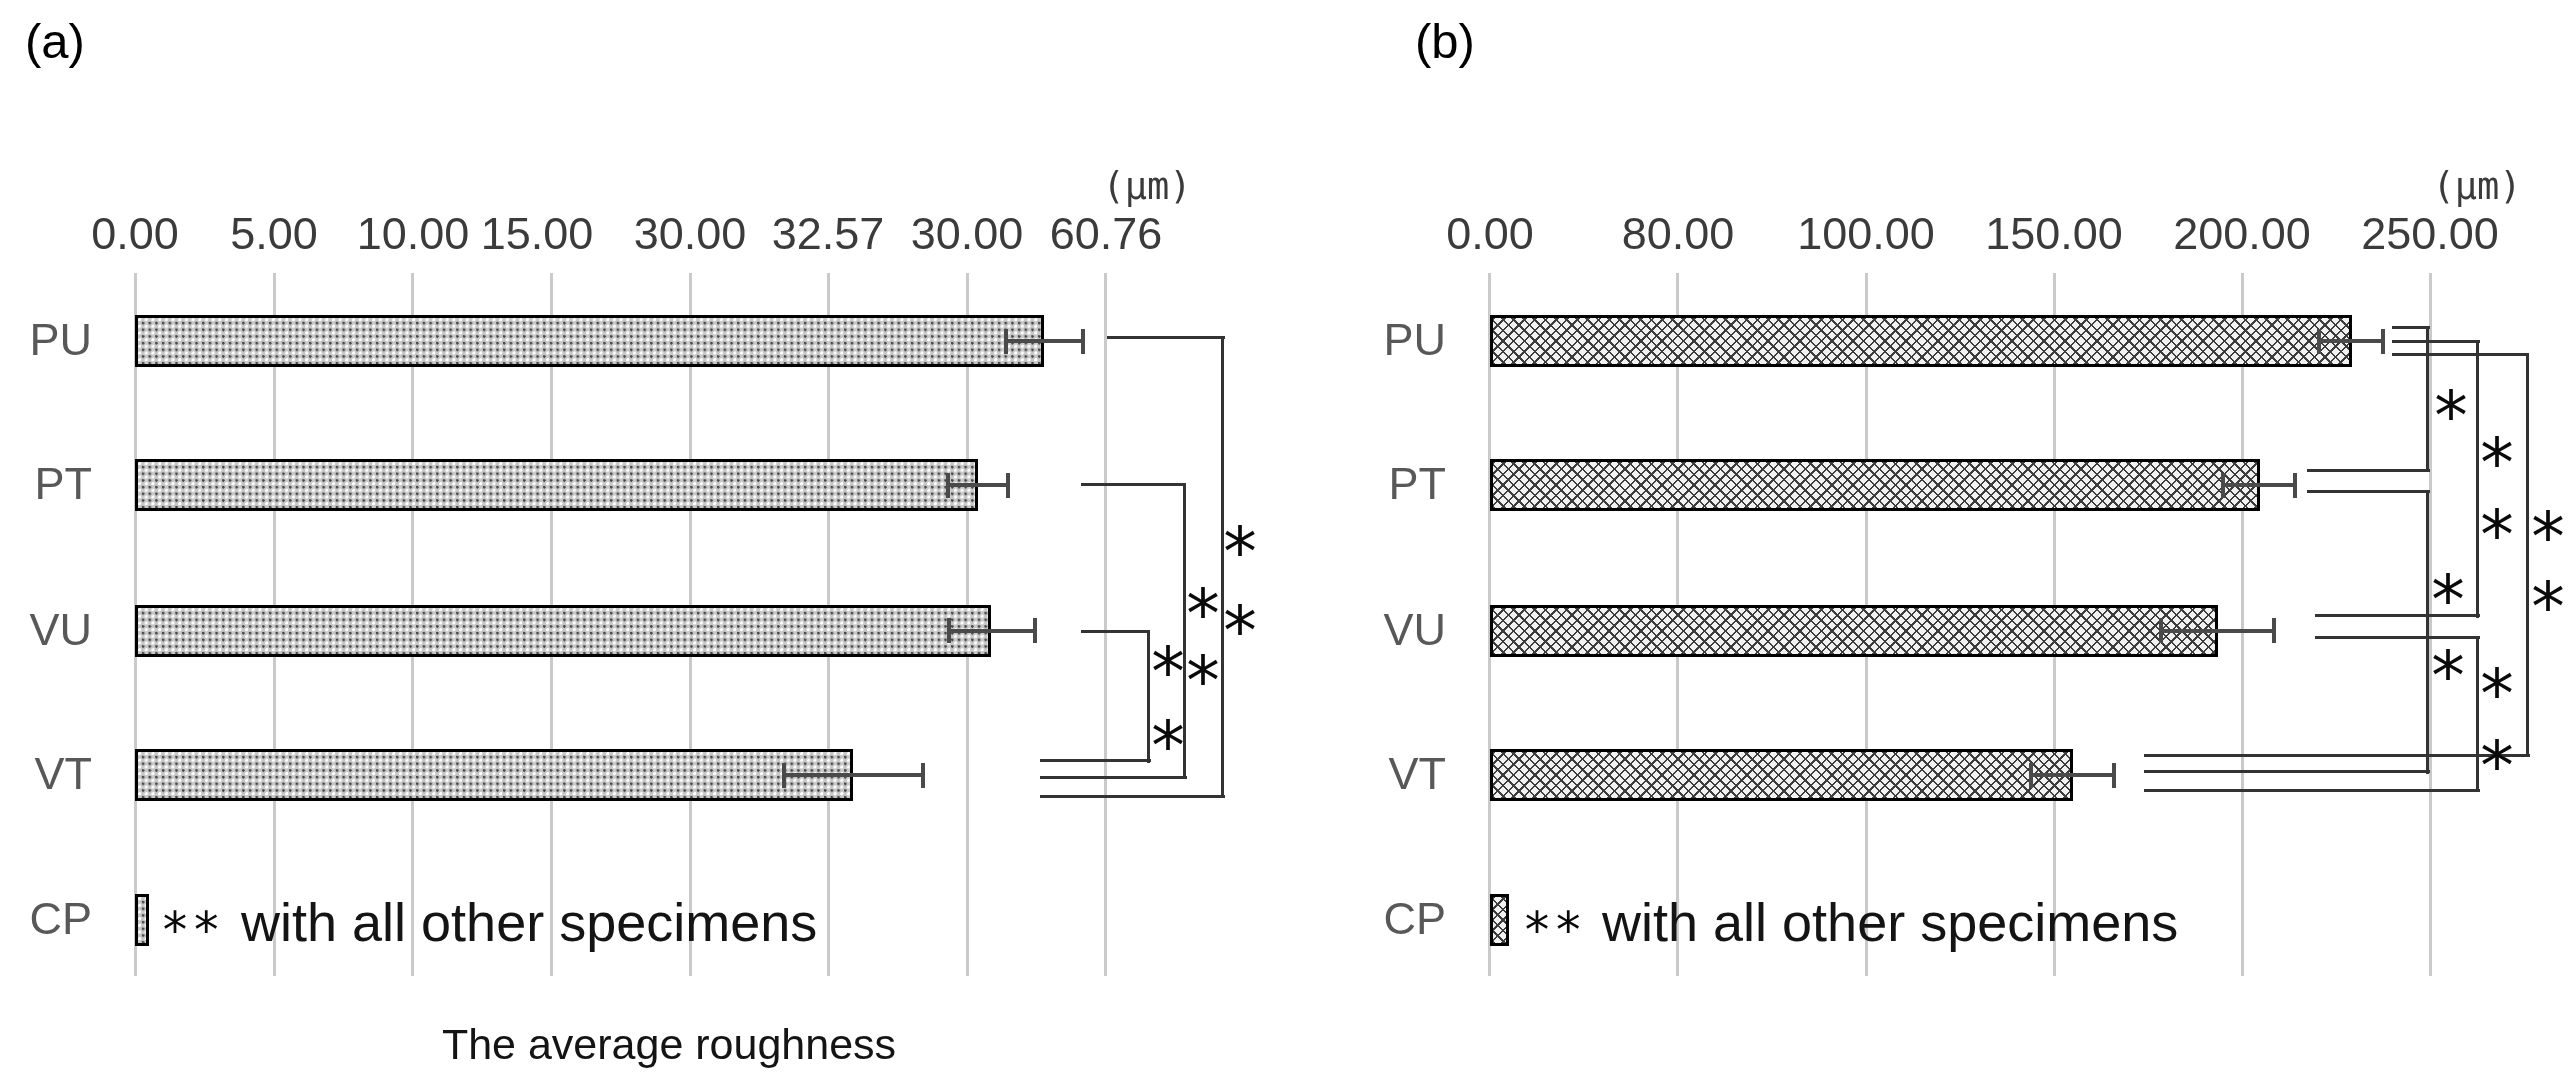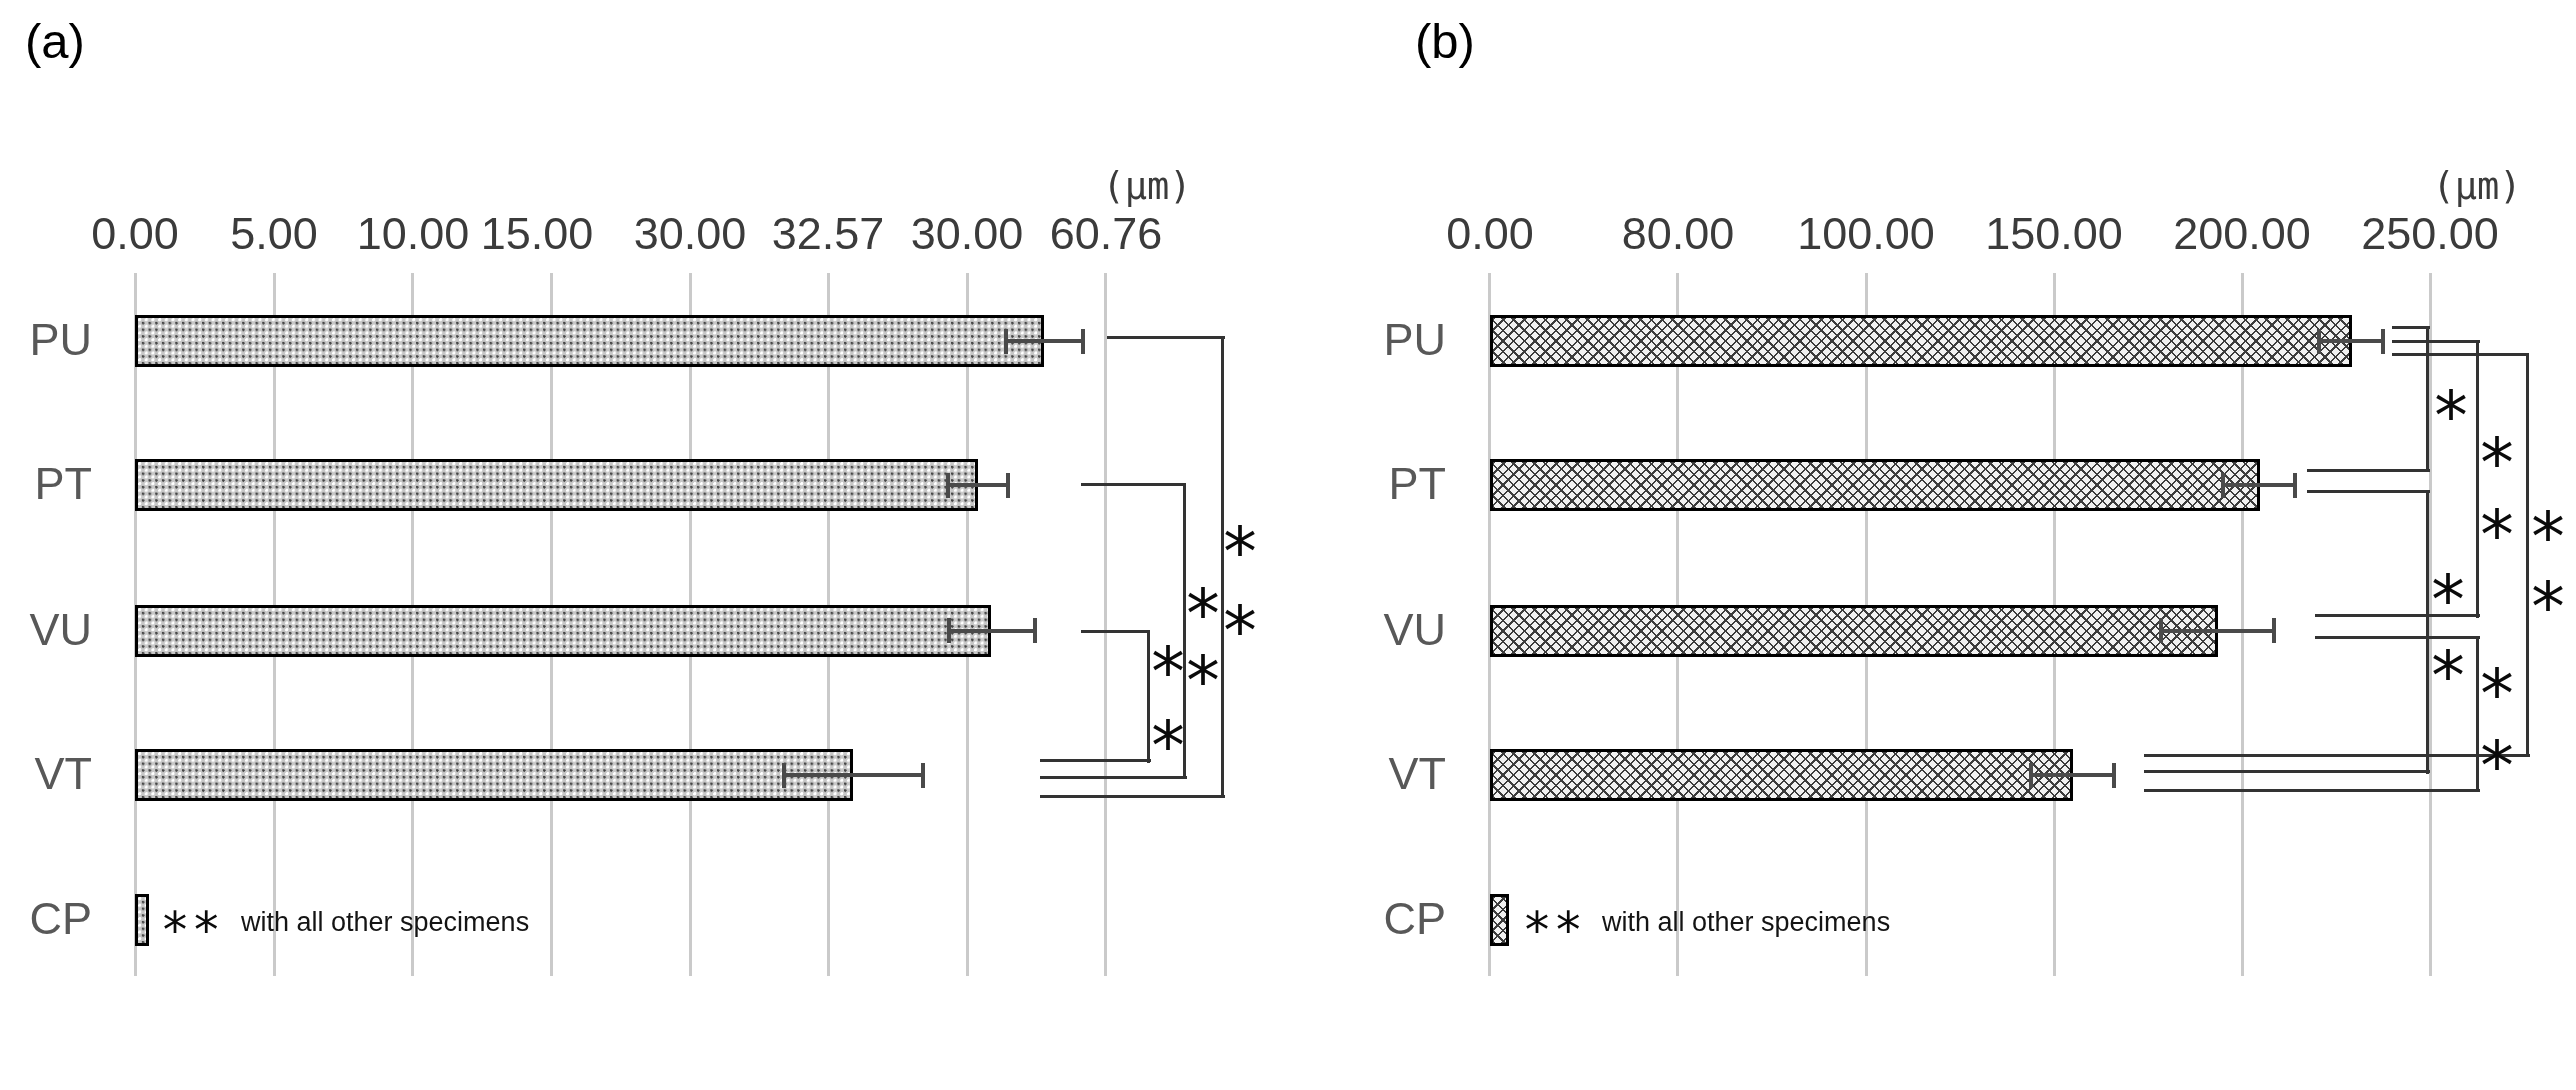--- a/index.html
+++ b/index.html
@@ -22,21 +22,21 @@
       repeating-linear-gradient(45deg, #3c3c3c 0px, #3c3c3c 1.7px, rgba(0,0,0,0) 1.7px, rgba(0,0,0,0) 7.5px),
       repeating-linear-gradient(135deg, #3c3c3c 0px, #3c3c3c 1.7px, rgba(0,0,0,0) 1.7px, rgba(0,0,0,0) 7.5px);
   }
   .err-line{position:absolute;height:4.2px;background:#4a4a4a;}
   .err-cap{position:absolute;width:4.2px;height:25px;background:#4a4a4a;}
   .bracket-line{position:absolute;background:#333333;}
   .sig-star{position:absolute;font-family:"DejaVu Sans", sans-serif;font-size:67px;color:#0a0a0a;
             line-height:1;transform:translate(-50%,-34%);}
   .ann-stars{position:absolute;font-family:"DejaVu Sans", sans-serif;font-size:49px;color:#0a0a0a;
              line-height:1;letter-spacing:6.7px;transform:translate(-50%,-34%);white-space:nowrap;}
-  .ann-text{position:absolute;font-size:27px;color:#141414;transform:translateY(-52%);white-space:nowrap;}
+  .ann-text{position:absolute;font-size:54px;color:#141414;transform:translateY(-52%);white-space:nowrap;}
   .chart-title{position:absolute;font-size:43px;color:#141414;transform:translate(-50%,-50%);white-space:nowrap;}
   .panel-label{position:absolute;font-size:49px;color:#000;white-space:nowrap;}
   .unit-label{position:absolute;font-family:"DejaVu Sans Mono", monospace;font-size:37px;color:#3b3b3b;
               transform:translate(-50%,-50%);white-space:nowrap;}
 </style>
 </head>
 <body>
 
 <div id="figure">
     <div class="panel-label" style="left: 25px; top: 13.4px;">(a)</div>
@@ -89,20 +89,21 @@
     <div class="bracket-line" style="left: 1040px; top: 776px; width: 147px; height: 3.3px; z-index: 3;"></div>
     <div class="sig-star" style="left: 1203px; top: 604px; z-index: 4;">*</div>
     <div class="sig-star" style="left: 1203px; top: 671px; z-index: 4;">*</div>
     <div class="bracket-line" style="left: 1081px; top: 630px; width: 69px; height: 3.3px; z-index: 3;"></div>
     <div class="bracket-line" style="left: 1147px; top: 630px; width: 3.3px; height: 133px; z-index: 3;"></div>
     <div class="bracket-line" style="left: 1040px; top: 759px; width: 111px; height: 3.3px; z-index: 3;"></div>
     <div class="sig-star" style="left: 1168px; top: 662px; z-index: 4;">*</div>
     <div class="sig-star" style="left: 1168px; top: 736px; z-index: 4;">*</div>
     <div class="ann-stars" style="left: 194px; top: 923px; z-index: 4;">**</div>
     <div class="ann-text" style="left: 241px; top: 923px; z-index: 4;">with all other specimens</div>
+    <div class="chart-title" style="left: 669px; top: 1044px;">The average roughness</div>
     <div class="panel-label" style="left: 1415px; top: 13.4px;">(b)</div>
     <div class="unit-label" style="left: 2477px; top: 186px;">(µm)</div>
     <div class="gridline" style="left: 1488px; top: 273px; height: 703px;"></div>
     <div class="tick-label" style="left: 1490px; top: 234px;">0.00</div>
     <div class="gridline" style="left: 1676px; top: 273px; height: 703px;"></div>
     <div class="tick-label" style="left: 1678px; top: 234px;">80.00</div>
     <div class="gridline" style="left: 1865px; top: 273px; height: 703px;"></div>
     <div class="tick-label" style="left: 1866px; top: 234px;">100.00</div>
     <div class="gridline" style="left: 2053px; top: 273px; height: 703px;"></div>
     <div class="tick-label" style="left: 2054px; top: 234px;">150.00</div>

